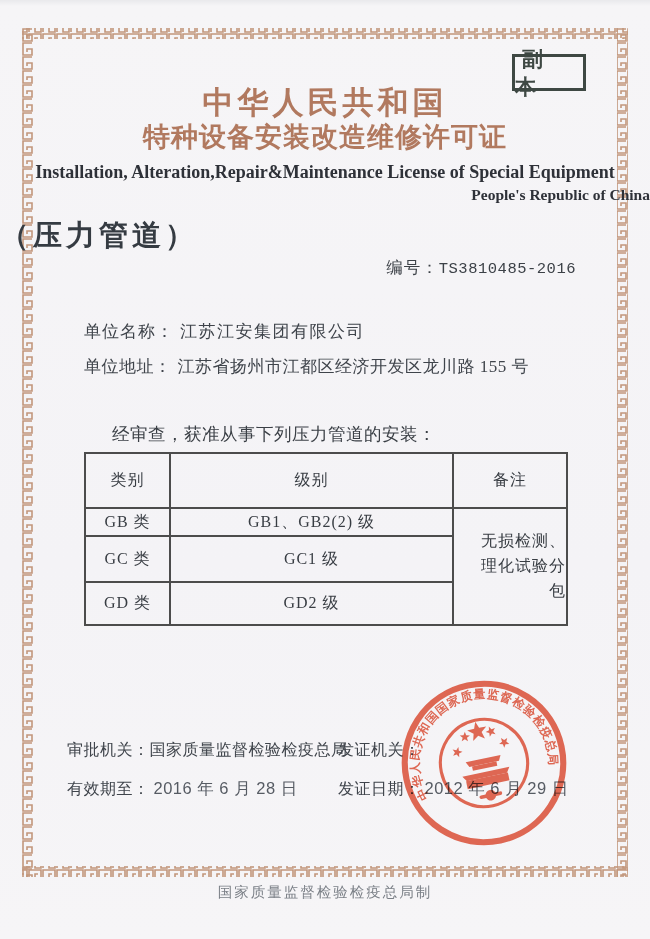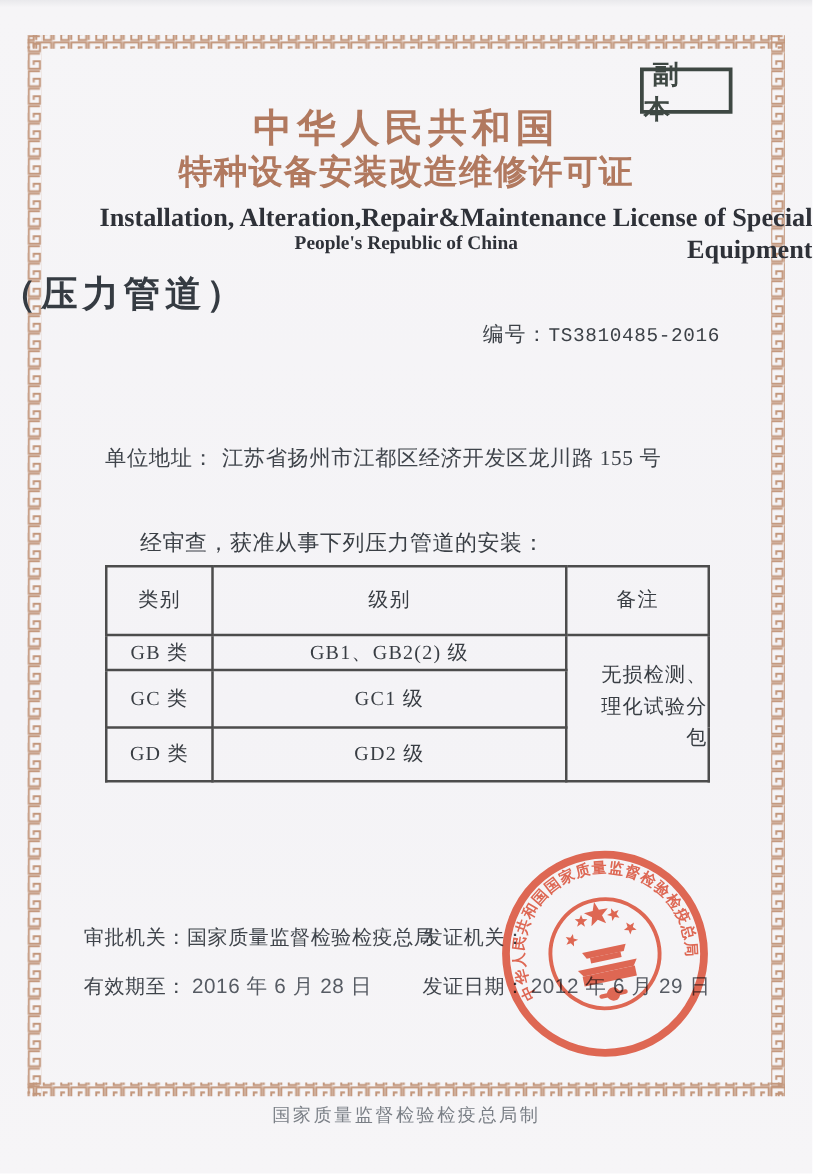--- a/index.html
+++ b/index.html
@@ -21,25 +21,25 @@
     position:absolute;left:0;top:82px;width:100%;text-align:center;
     font-size:31px;font-weight:bold;color:#b1795f;letter-spacing:4px;
     font-family:"Liberation Sans","DejaVu Sans",sans-serif;
   }
   .title-cn2{
     position:absolute;left:0;top:119px;width:100%;text-align:center;
     font-size:27px;font-weight:bold;color:#b1795f;letter-spacing:1px;
     font-family:"Liberation Sans","DejaVu Sans",sans-serif;
   }
   .title-en1{
-    position:absolute;left:0;top:162px;width:100%;text-align:right;
-    font-size:21px;font-weight:bold;color:#2e3138;letter-spacing:0px;
+    position:absolute;left:0;top:162px;width:100%;text-align:center;
+    font-size:18px;font-weight:bold;color:#2e3138;letter-spacing:0px;
   }
   .title-en2{
-    position:absolute;left:0;top:186px;width:100%;text-align:center;
+    position:absolute;left:0;top:186px;width:100%;text-align:right;
     font-size:15.5px;font-weight:bold;color:#2e3138;
   }
   .subtitle{
     position:absolute;left:0;top:216px;width:100%;
     font-size:29px;color:#353b42;letter-spacing:4px;font-weight:bold;
   }
   .license-no{
     position:absolute;top:257px;right:74px;font-size:16.5px;color:#3c4147;letter-spacing:1px;
   }
   .license-no .num{font-family:"Liberation Mono","DejaVu Sans Mono",monospace;font-size:15.5px;letter-spacing:0.5px;}
@@ -99,20 +99,23 @@
   <div class="title-cn1">中华人民共和国</div>
   <div class="title-cn2">特种设备安装改造维修许可证</div>
   <div class="title-en1">Installation, Alteration,Repair&amp;Maintenance License of Special Equipment</div>
   <div class="title-en2">People's Republic of China</div>
   <div class="subtitle">（压力管道）</div>
 
   <div class="license-no">
     <span>编号：</span><span class="num">TS3810485-2016</span>
   </div>
 
+  <div class="info-line line-name">
+    <span>单位名称：</span><span class="val">江苏江安集团有限公司</span>
+  </div>
   <div class="info-line line-addr">
     <span>单位地址：</span><span class="val">江苏省扬州市江都区经济开发区龙川路 155 号</span>
   </div>
 
   <div class="approval">经审查，获准从事下列压力管道的安装：</div>
 
   <table class="lic">
     <colgroup>
         <col style="width:85px">
         <col style="width:283px">

